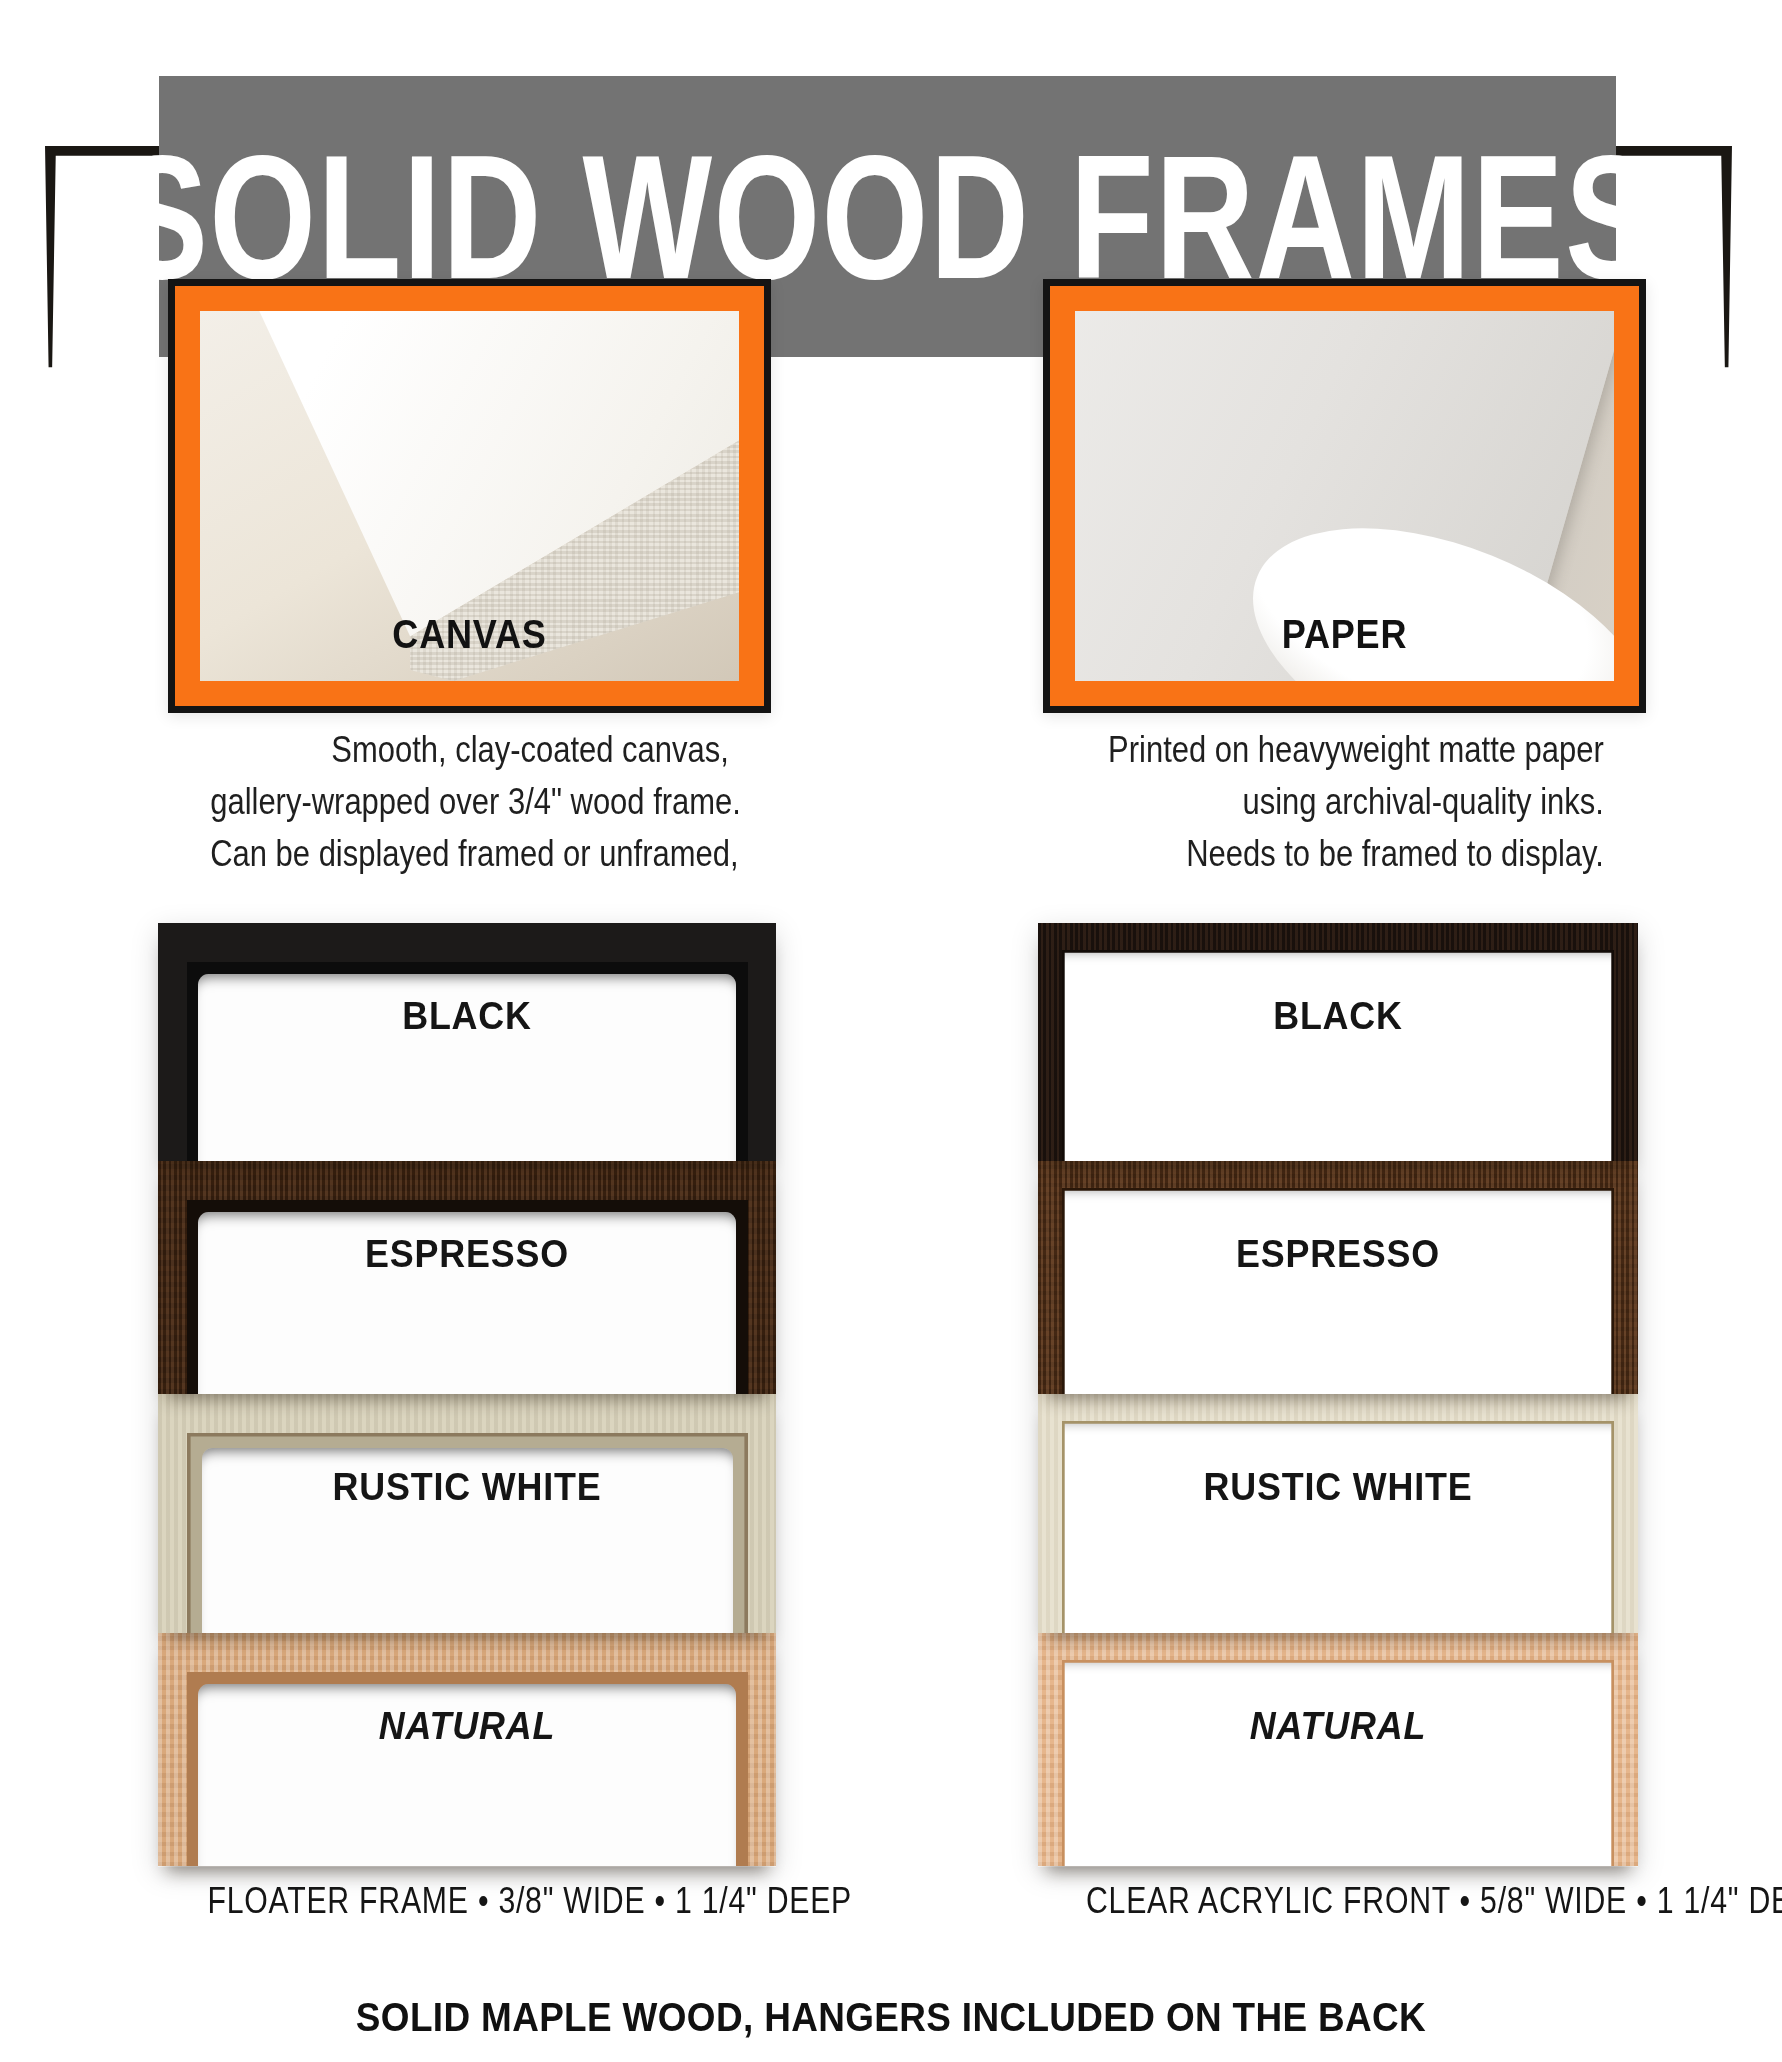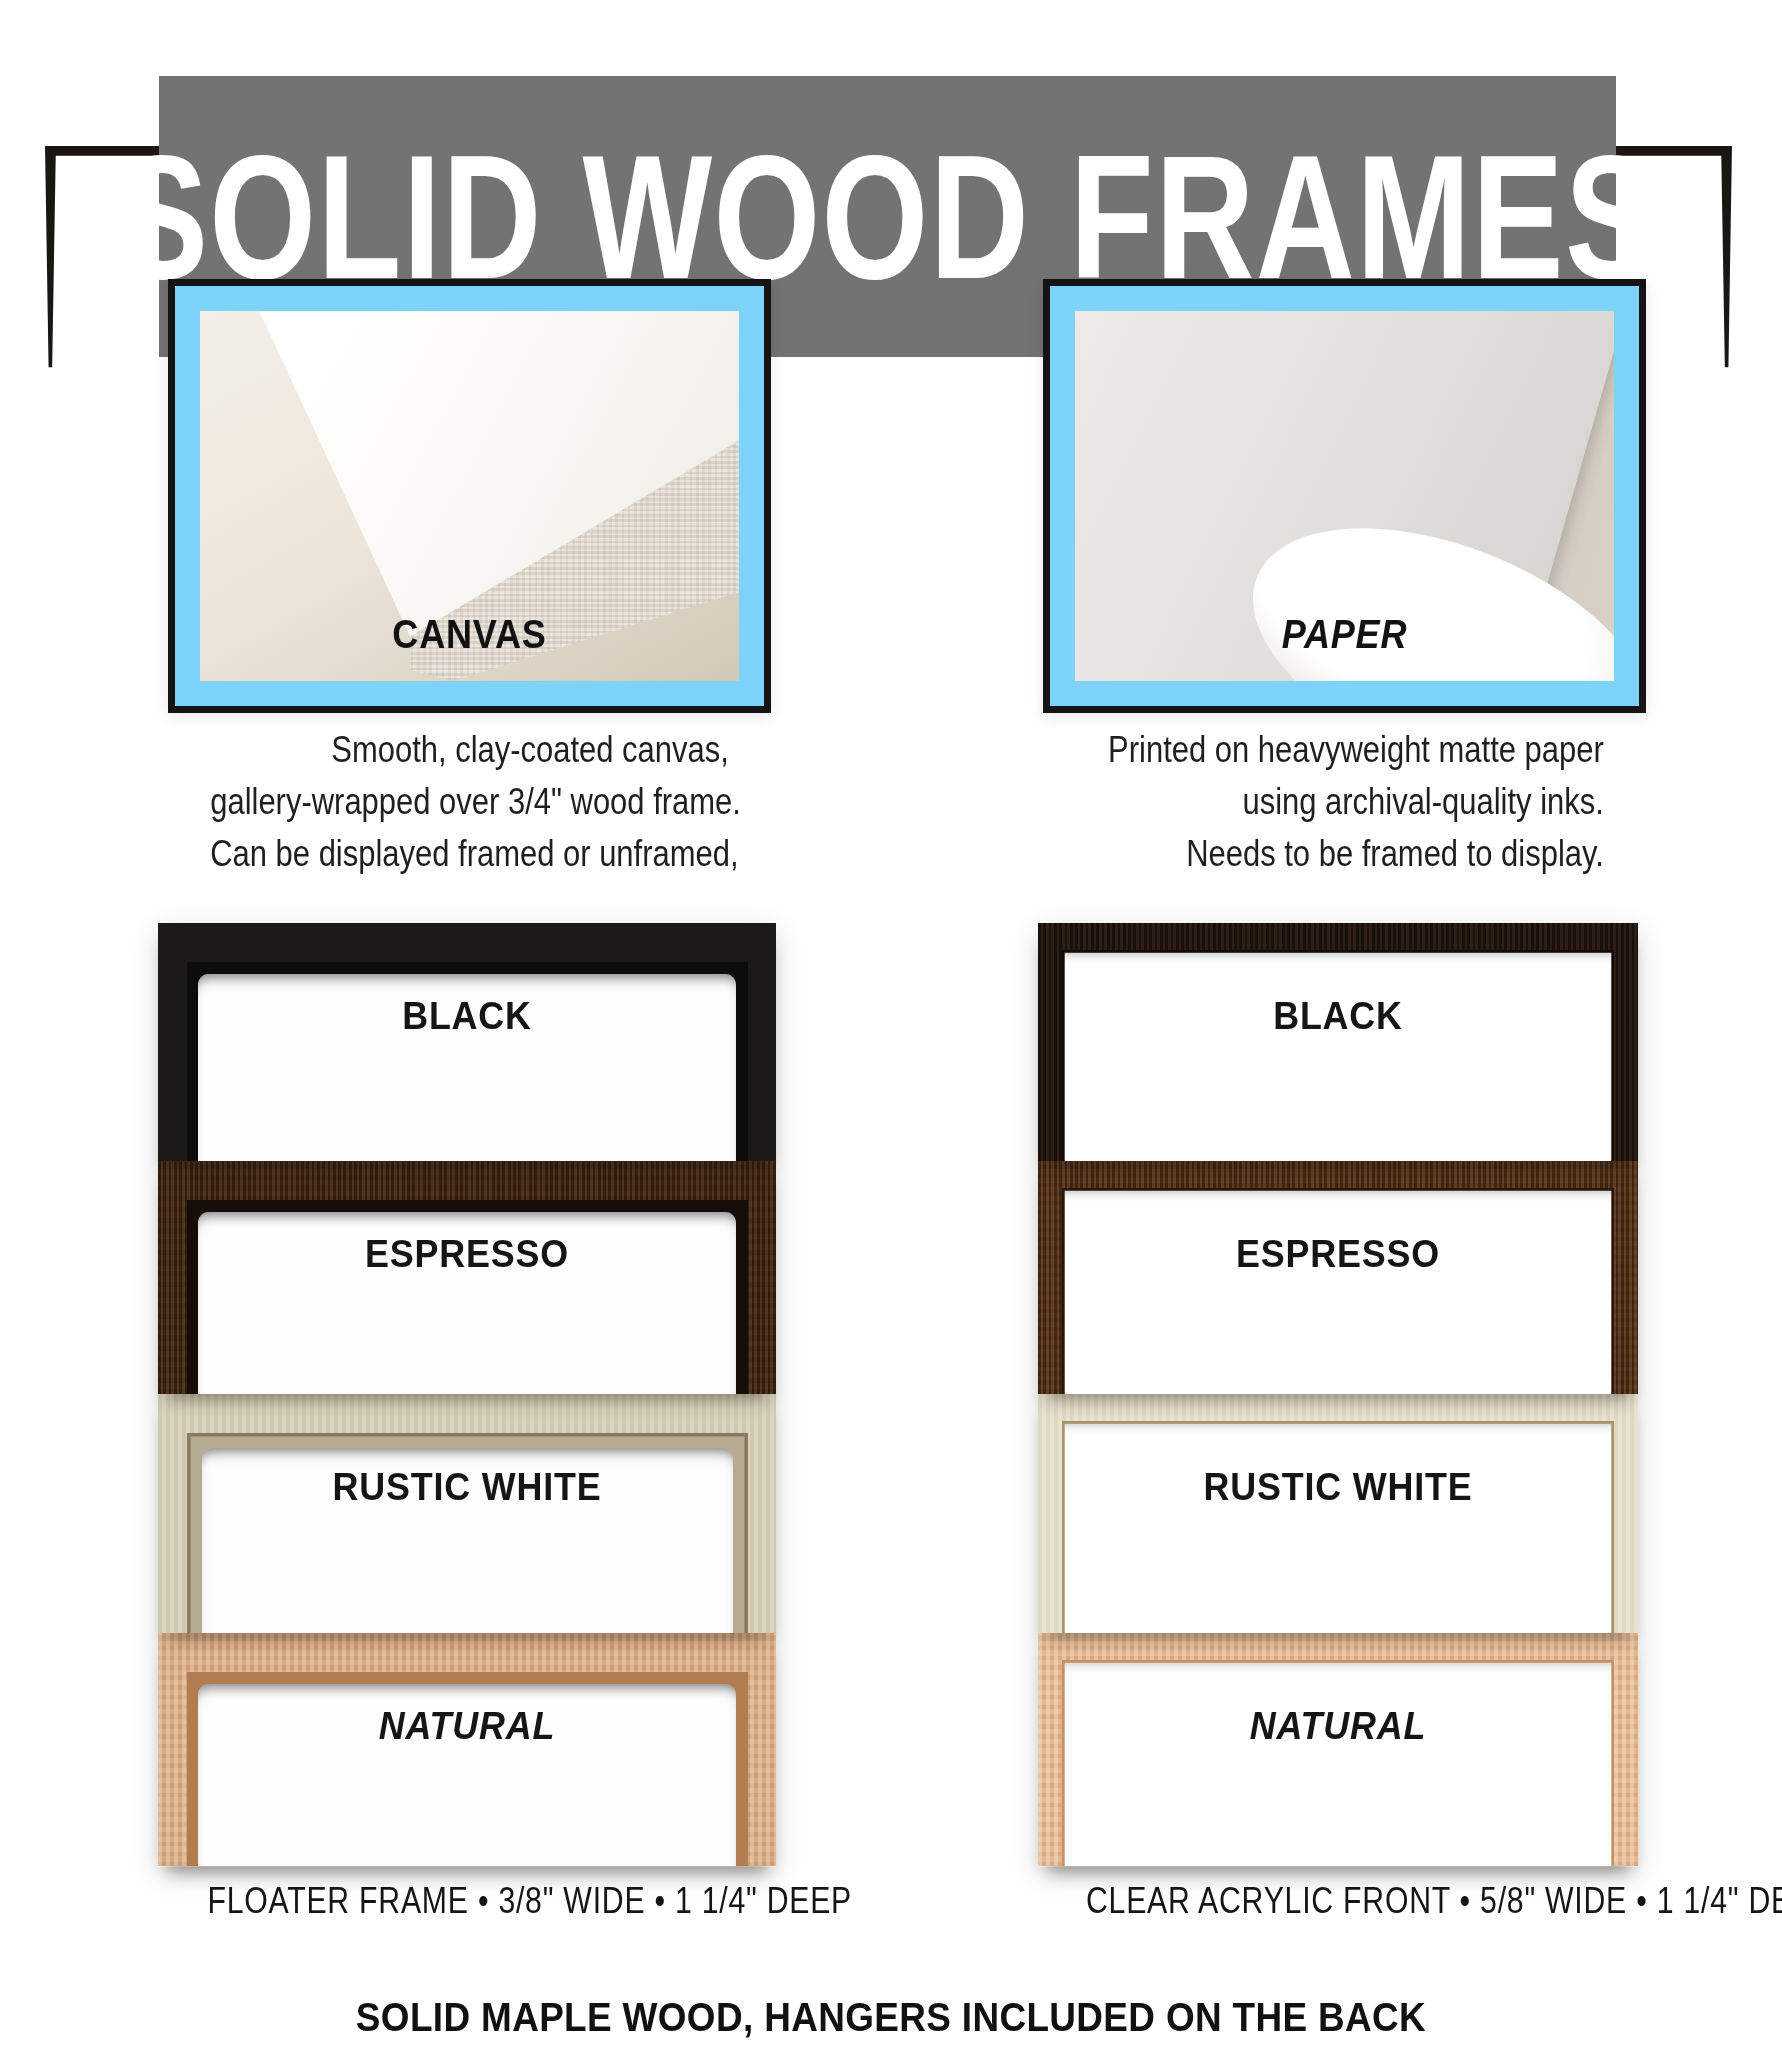--- a/index.html
+++ b/index.html
@@ -15,41 +15,41 @@
   .banner h1{
     margin:0; color:#ffffff; font-size:176px; font-weight:800;
     letter-spacing:1.8px; white-space:nowrap; transform:scaleX(0.78);
   }
   .bracket{position:absolute; top:146px;}
   .bracket.left{left:45px;}
   .bracket.right{left:1616px;}
   
   .photo-card{
     position:absolute; top:279px; width:603px; height:434px;
-    border:7.1px solid #141414; background:#7dd3fc; box-sizing:border-box;
+    border:7.1px solid #141414; background:#f97316; box-sizing:border-box;
     padding:25px; box-shadow:0 3.6px 14.3px rgba(0,0,0,0.10);
   }
   .photo-card.canvas{left:168px;}
   .photo-card.paper{left:1043px;}
   .photo{position:relative; width:100%; height:100%; overflow:hidden;}
   .photo.canvas-ph{background:linear-gradient(150deg,#f3efe8 0%,#ece5d8 48%,#d2c8b8 100%);}
   .cv-top{
     position:absolute; inset:0;
     clip-path:polygon(11% 0, 100% 0, 100% 35%, 39% 88%);
     background:linear-gradient(118deg,#ffffff 20%,#f5f3ee 70%,#eceae3 100%);
   }
   .cv-side{
     position:absolute; inset:0;
     clip-path:polygon(39% 88%, 100% 35%, 100% 76%, 47% 100%, 39% 97%);
     background:
       repeating-linear-gradient(0deg, rgba(150,140,122,0.20) 0 2.7px, rgba(255,255,255,0) 2.7px 5.3px),
       repeating-linear-gradient(90deg, rgba(150,140,122,0.14) 0 2.7px, rgba(255,255,255,0) 2.7px 6.2px),
       #eae6dd;
   }
-  .photo.paper-ph{background:linear-gradient(105deg,#e0dedb 0%,#cbc7c1 58%,#d8d1c6 100%);font-style:italic;}
+  .photo.paper-ph{background:linear-gradient(105deg,#e0dedb 0%,#cbc7c1 58%,#d8d1c6 100%);}
   .pp-sheet{
     position:absolute; left:-26%; top:-42%; width:118%; height:162%;
     transform:rotate(16deg);
     background:linear-gradient(100deg,#f0efed 0%,#e4e2df 55%,#d6d4d0 100%);
     border-bottom-right-radius:62% 42%;
     box-shadow:5.3px 9px 14.3px rgba(80,75,68,0.25);
   }
   .pp-curl{
     position:absolute; right:-9%; bottom:-22%; width:78%; height:58%;
     transform:rotate(22deg); border-radius:50%;

